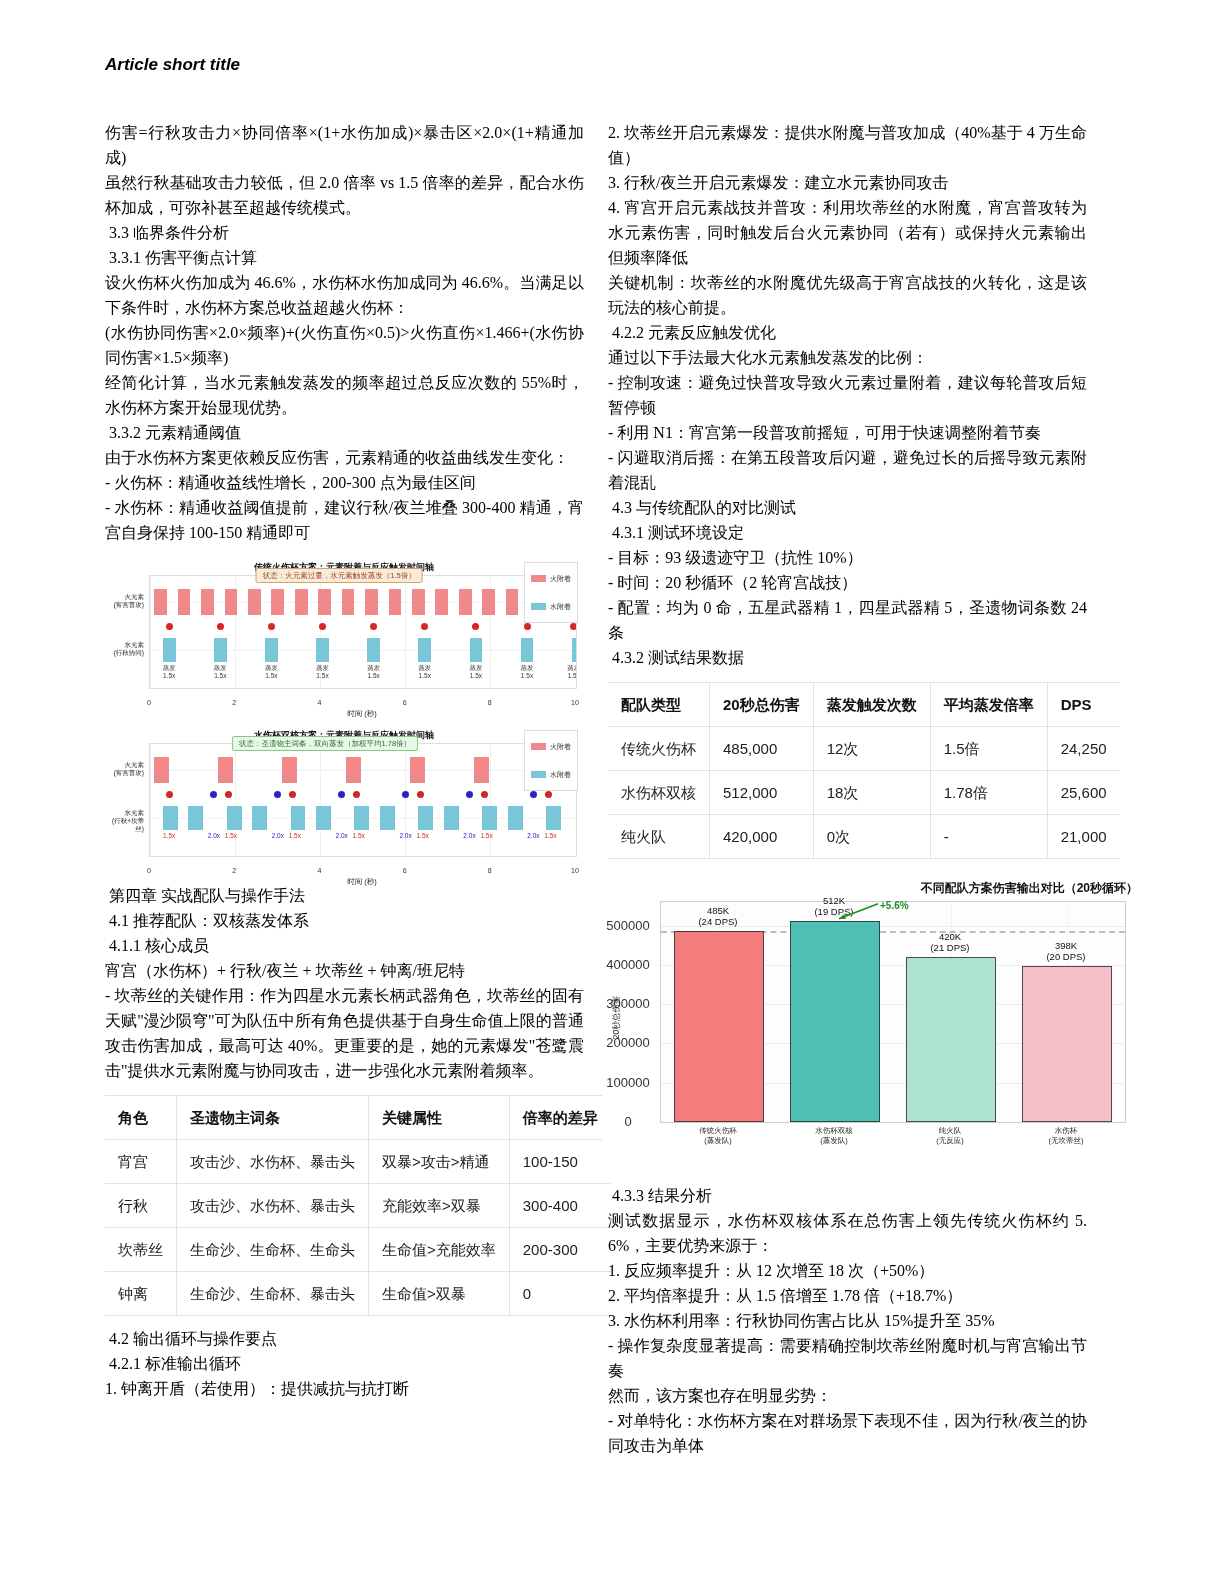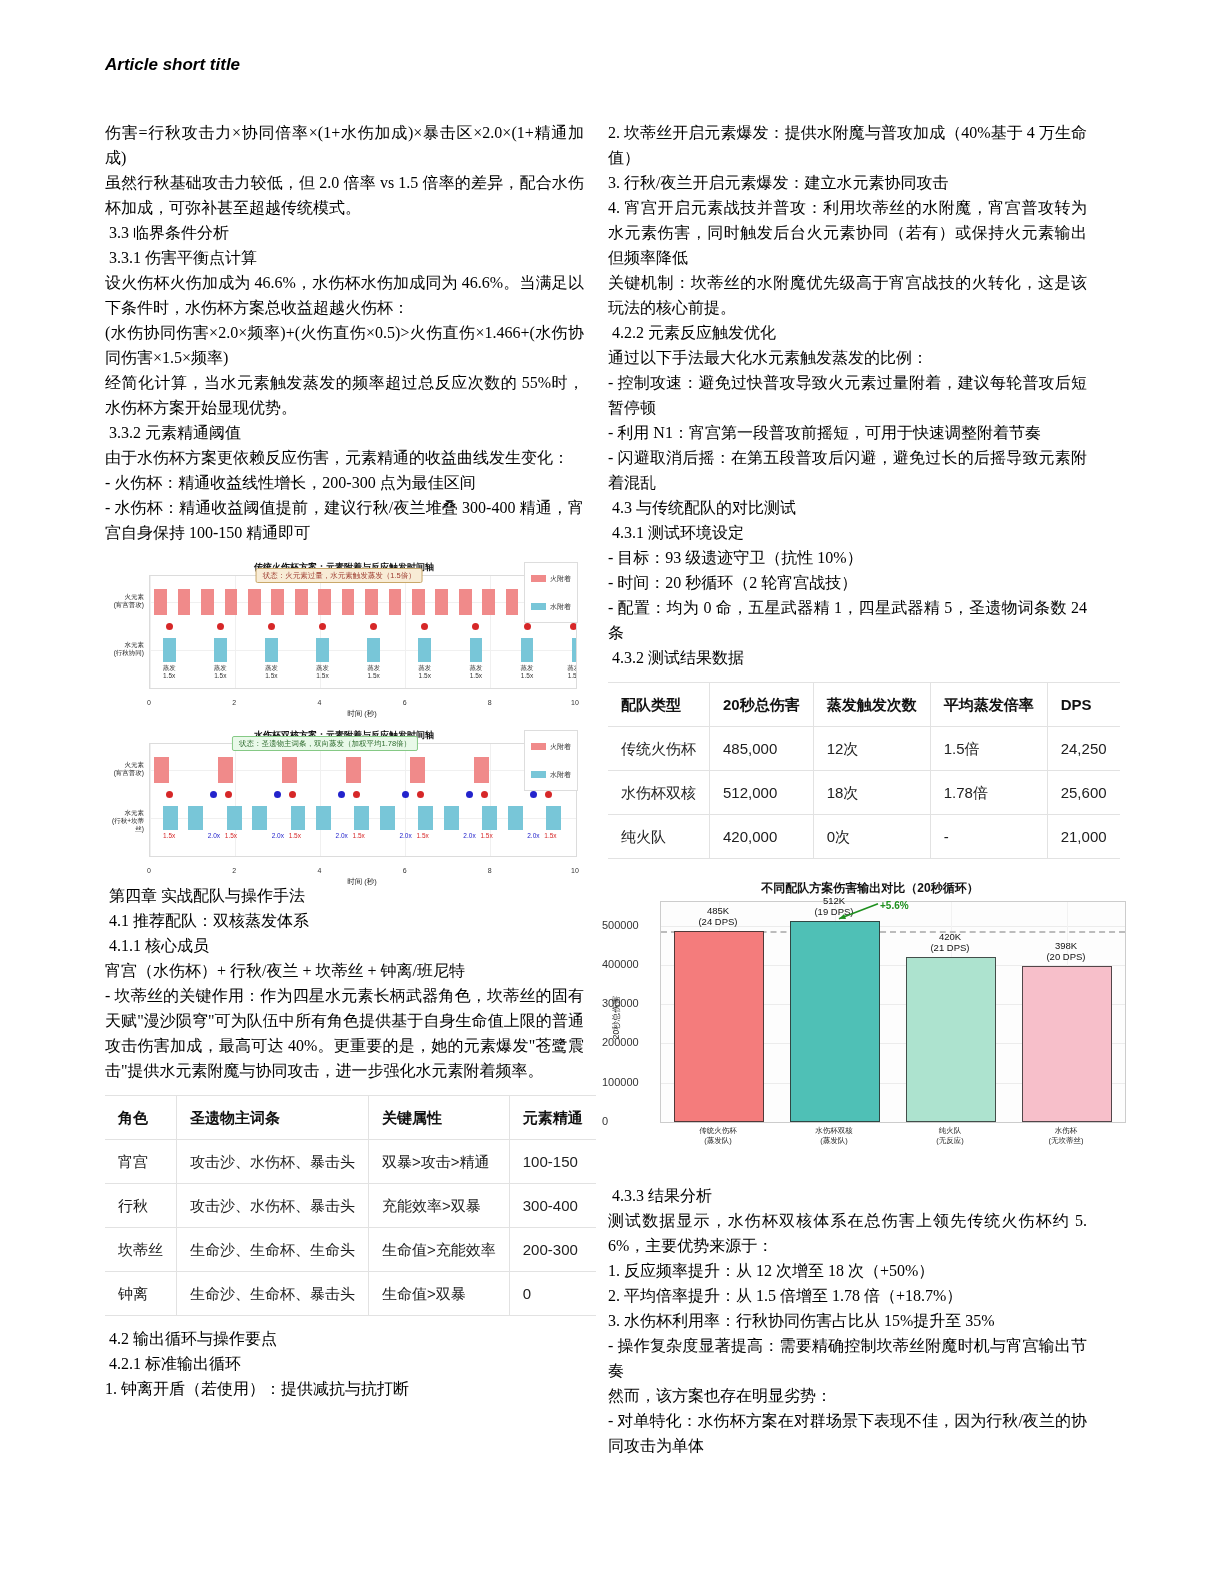--- a/index.html
+++ b/index.html
@@ -31,28 +31,28 @@
   .tl-grid-h{position:absolute;left:0;right:0;height:1px;background:#f0f0f0;}
   .tl-bar{position:absolute;}
   .tl-dot{position:absolute;width:7px;height:7px;border-radius:50%;}
   .tl-lbl{position:absolute;text-align:center;font-size:6.5px;line-height:7.5px;transform:translateX(-50%);white-space:nowrap;color:#333;}
   .tl-rowlabel{position:absolute;text-align:right;font-size:6.5px;line-height:8px;color:#222;}
   .tl-tick{position:absolute;font-size:7px;color:#333;transform:translateX(-50%);}
   .tl-xlabel{position:absolute;font-size:7.5px;color:#222;text-align:center;}
 
   
   .bar-chart{position:relative;width:536px;height:302px;margin:12px 0 10px -6px;background:#fff;font-family:"Liberation Sans",sans-serif;}
-  .bc-title{position:absolute;top:5px;left:0;right:0;text-align:center;font-weight:bold;font-size:12px;color:#111;}
+  .bc-title{position:absolute;top:5px;left:0;right:0;text-align:right;font-weight:bold;font-size:12px;color:#111;}
   .bc-plot{position:absolute;border:1px solid #cccccc;background:#fdfdfd;}
   .bc-grid-h{position:absolute;left:0;right:0;height:1px;background:#ececec;}
   .bc-grid-v{position:absolute;top:0;bottom:0;width:1px;background:#f2f2f2;}
   .bc-ref{position:absolute;left:0;right:0;height:0;border-top:2px dashed #bcbcbc;}
   .bc-bar{position:absolute;border:1px solid rgba(40,40,40,0.8);box-sizing:border-box;}
   .bc-valuelabel{position:absolute;transform:translateX(-50%);text-align:center;font-size:9.5px;font-weight:normal;line-height:11px;color:#111;white-space:nowrap;z-index:2;}
-  .bc-ytick{position:absolute;font-size:11px;color:#333;text-align:left;transform:translateY(-50%);}
+  .bc-ytick{position:absolute;font-size:13px;color:#333;text-align:center;transform:translateY(-50%);}
   .bc-xtick{position:absolute;transform:translateX(-50%);text-align:center;font-size:7.5px;line-height:9.5px;color:#222;white-space:nowrap;}
   .bc-ylabel{position:absolute;font-size:8.5px;color:#222;transform:rotate(-90deg);white-space:nowrap;text-align:center;}
   .bc-anno{position:absolute;font-size:10px;font-weight:bold;white-space:nowrap;z-index:3;}
   .bc-arrow{position:absolute;left:0;top:0;pointer-events:none;z-index:3;}
 </style>
 </head>
 <body>
 
 <div class="page">
   <div class="doc-header">
@@ -302,21 +302,21 @@
           <col style="width: 70px;">
           <col style="width: 190px;">
           <col style="width: 140px;">
           <col style="width: 79px;">
         </colgroup>
         <thead>
           <tr>
             <th>角色</th>
             <th>圣遗物主词条</th>
             <th>关键属性</th>
-            <th>元素精通</th>
+            <th>倍率的差异</th>
           </tr>
         </thead>
         <tbody>
           <tr>
             <td>宵宫</td>
             <td>攻击沙、水伤杯、暴击头</td>
             <td>双暴&gt;攻击&gt;精通</td>
             <td>100-150</td>
           </tr>
           <tr>

